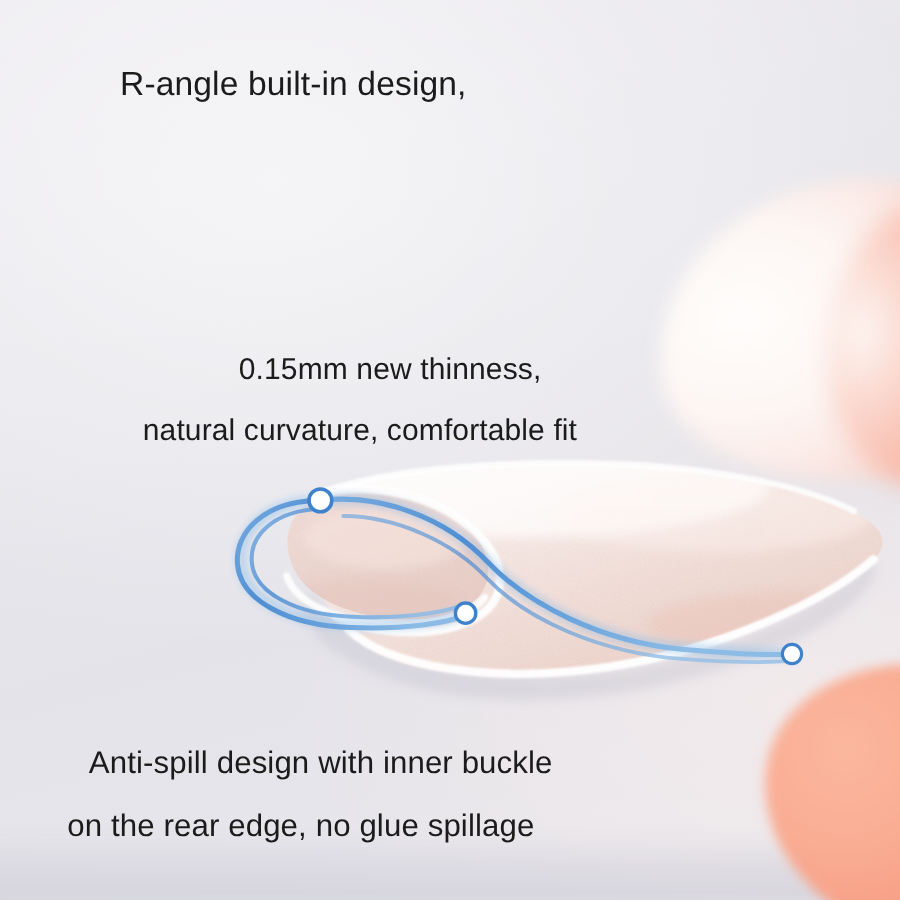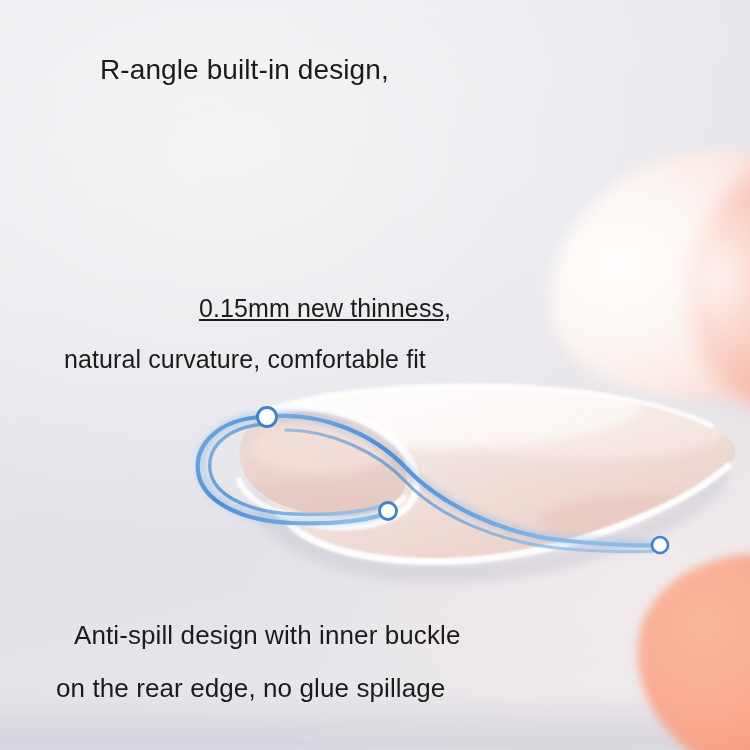--- a/index.html
+++ b/index.html
@@ -95,22 +95,22 @@
     letter-spacing: 0.1px;
   }
 
   #headline { left: 0; top: 42px; width: 750px; }
   #headline .txt-line { font-size: 28px; line-height: 56px; }
   #headline .l1 { padding-left: 100px; }
   #headline .l2 { padding-left: 36px; }
 
   #midline { left: 0; top: 283px; width: 750px; }
   #midline .txt-line { font-size: 25px; line-height: 51px; }
-  #midline .l1 { padding-left: 199px; text-decoration: underline; }
-  #midline .l2 { padding-left: 64px; }
+  #midline .l1 { padding-left: 199px; }
+  #midline .l2 { padding-left: 119px; }
 
   #bottomline { left: 0; top: 609px; width: 641px; }
   #bottomline .txt-line { font-size: 26px; line-height: 53px; }
   #bottomline .l1 { padding-left: 74px; }
   #bottomline .l2 { padding-left: 56px; }
 </style>
 </head>
 <body>
 
 <div id="stage">

